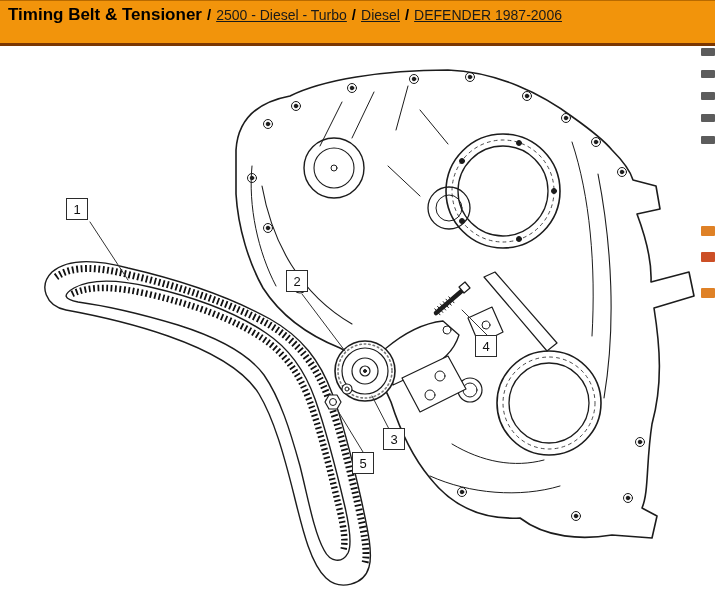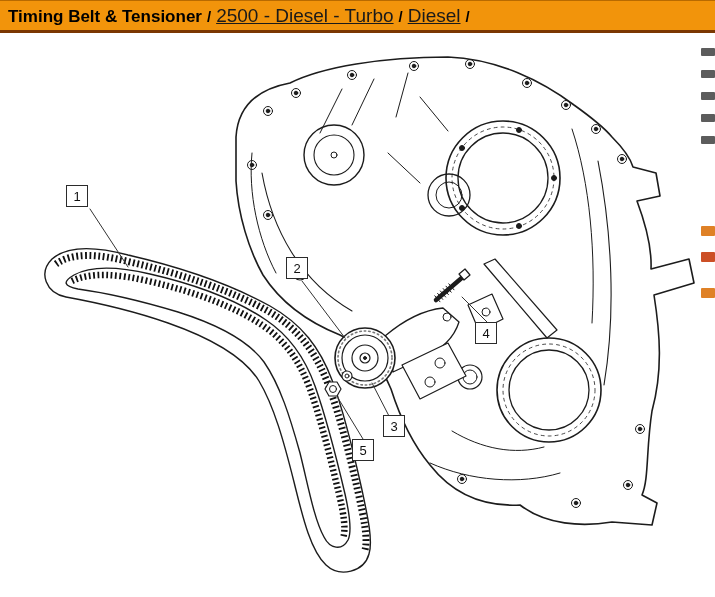--- a/index.html
+++ b/index.html
@@ -1,31 +1,31 @@
 <!DOCTYPE html>
 <html><head>
 <meta charset="utf-8">
 <style>
   * { margin:0; padding:0; box-sizing:border-box; }
   html,body { width:715px; height:597px; background:#ffffff; overflow:hidden;
               font-family:"Liberation Sans", sans-serif; }
 
   
   .header {
-    width:715px; height:33px; background:#F2940B;
+    width:715px; height:46px; background:#F2940B;
     border-top:1px solid #b86a00;
     border-bottom:3px solid #7B3702;
     padding:4px 8px 0 8px;
     white-space:nowrap; overflow:hidden;
     display:flex; align-items:baseline;
   }
   .header .title { font-size:17px; font-weight:bold; color:#000; }
   .header .sep   { font-size:15px; font-weight:bold; color:#000; margin:0 5px; }
   .header a.crumb {
-    font-size:19px; color:#1a1a1a; text-decoration:underline; cursor:pointer;
+    font-size:14px; color:#1a1a1a; text-decoration:underline; cursor:pointer;
   }
 
   
   .content { position:relative; width:715px; height:563px; background:#fff; }
   .content svg { position:absolute; left:0; top:0; }
 
   .callout {
     position:absolute; width:22px; height:22px;
     border:1px solid #2b2b2b; background:#fff;
     display:flex; align-items:center; justify-content:center;
@@ -46,20 +46,21 @@
 </head>
 <body>
 
 <div class="header">
   <span class="title">Timing Belt &amp; Tensioner</span>
   <span class="sep">/</span>
   <a class="crumb">2500 - Diesel - Turbo</a>
   <span class="sep">/</span>
   <a class="crumb">Diesel</a>
   <span class="sep">/</span>
+  <a class="crumb">DEFENDER 1987-2006</a>
 </div>
 
 <div class="content">
 
   <svg width="715" height="563" viewBox="0 0 715 563" fill="none" stroke-linecap="round" stroke-linejoin="round">
 
     <g stroke="#1c1c1c">
       <path d="M 236 104 C 238 72 258 56 290 50 C 322 34 382 24 448 24
                C 498 26 542 48 574 72 C 588 82 602 92 612 104
                C 622 114 630 124 633 134 L 656 140 L 660 163 L 637 168

